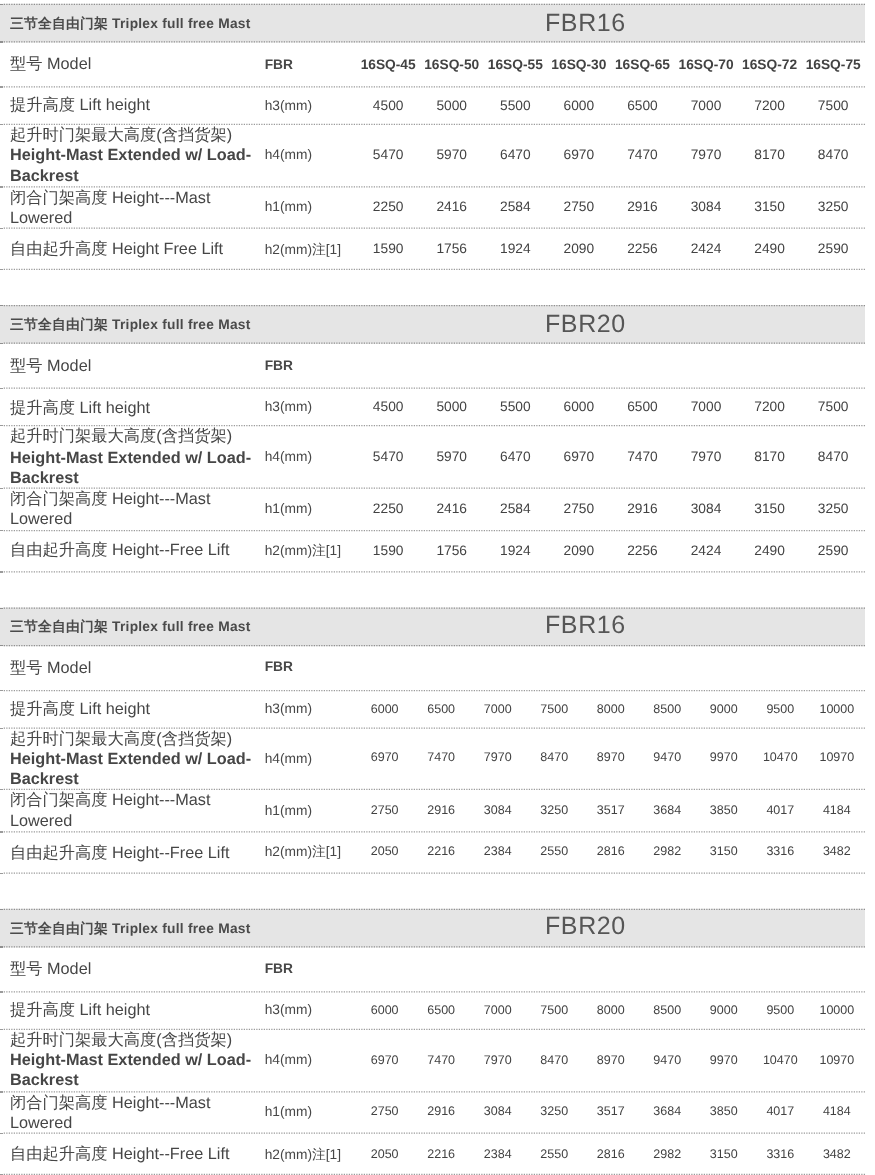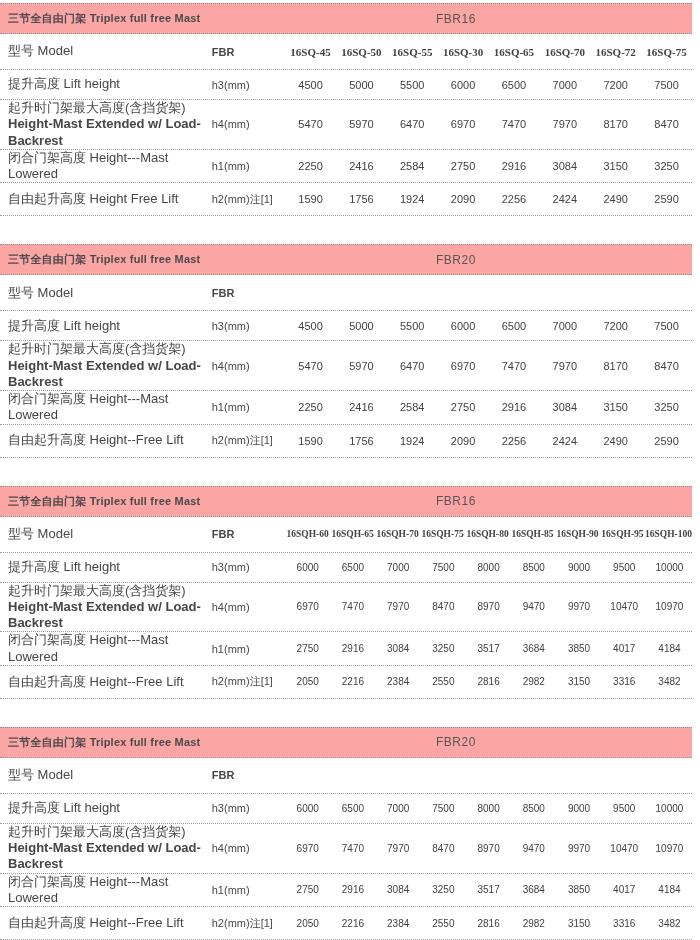--- a/index.html
+++ b/index.html
@@ -6,31 +6,31 @@
   body{
     width:700px;height:940px;overflow:hidden;
     font-family:"Liberation Sans","DejaVu Sans",sans-serif;
     color:#454545;
     -webkit-font-smoothing:antialiased;
   }
   .sheet{width:692px;padding-top:3px;}
 
   
   .section-header{
-    position:relative;height:29px;background:#fca5a5;
+    position:relative;height:29px;background:#e5e5e5;
     border-top:1px dotted #8f8f8f;border-bottom:1px dotted #8f8f8f;
     display:flex;align-items:center;
   }
   .section-title{
     font-size:11px;font-weight:bold;color:#4a4a4a;padding-left:8px;
     letter-spacing:.2px;white-space:nowrap;
   }
   .series-label{
     position:absolute;left:63%;top:50%;transform:translateY(-50%);
-    font-size:12px;color:#565656;letter-spacing:.5px;
+    font-size:20px;color:#565656;letter-spacing:.5px;
   }
 
   
   .spec-row{
     display:flex;align-items:center;
     border-bottom:1px dotted #9a9a9a;
     min-height:29px;
   }
   .spec-row.model-row{min-height:35px;}
   .spec-row.double{min-height:34px;}
@@ -45,21 +45,21 @@
   .row-label .en2{font-weight:bold;}
   .row-param{
     width:10.6%;box-sizing:border-box;
     font-size:11px;color:#474747;white-space:nowrap;
   }
   .row-param.bold{font-weight:bold;}
   .row-values{flex:1;display:flex;}
   .value-cell{
     flex:1;text-align:center;font-size:11px;color:#424242;white-space:nowrap;
   }
-  .model-row .value-cell{font-weight:bold;font-family:Liberation Serif, serif;}
+  .model-row .value-cell{font-weight:bold;}
   .cols9 .value-cell{font-size:10px;}
   .cols9 .model-row .value-cell{font-size:9.5px;}
 
   .table-gap{height:28px;}
 
   
   .footnotes{margin-top:16px;padding-left:4px;}
   .footnote{font-size:11px;line-height:1.4;color:#4a4a4a;}
   .footnote.zh{font-weight:bold;}
 </style>
@@ -231,31 +231,20 @@
       </section>
       <div class="table-gap"></div>
       <section class="mast-table cols9">
         <div class="section-header">
           <span class="section-title">三节全自由门架 Triplex  full free Mast</span>
           <span class="series-label">FBR16</span>
         </div>
         <div class="spec-row model-row">
           <div class="row-label">型号  Model</div>
           <div class="row-param bold">FBR</div>
-          <div class="row-values">
-            <div class="value-cell">16SQH-60</div>
-            <div class="value-cell">16SQH-65</div>
-            <div class="value-cell">16SQH-70</div>
-            <div class="value-cell">16SQH-75</div>
-            <div class="value-cell">16SQH-80</div>
-            <div class="value-cell">16SQH-85</div>
-            <div class="value-cell">16SQH-90</div>
-            <div class="value-cell">16SQH-95</div>
-            <div class="value-cell">16SQH-100</div>
-          </div>
         </div>
         <div class="spec-row r1">
           <div class="row-label">
             <div class="zh">提升高度  Lift height</div>
           </div>
           <div class="row-param">h3(mm)</div>
           <div class="row-values">
             <div class="value-cell">6000</div>
             <div class="value-cell">6500</div>
             <div class="value-cell">7000</div>

